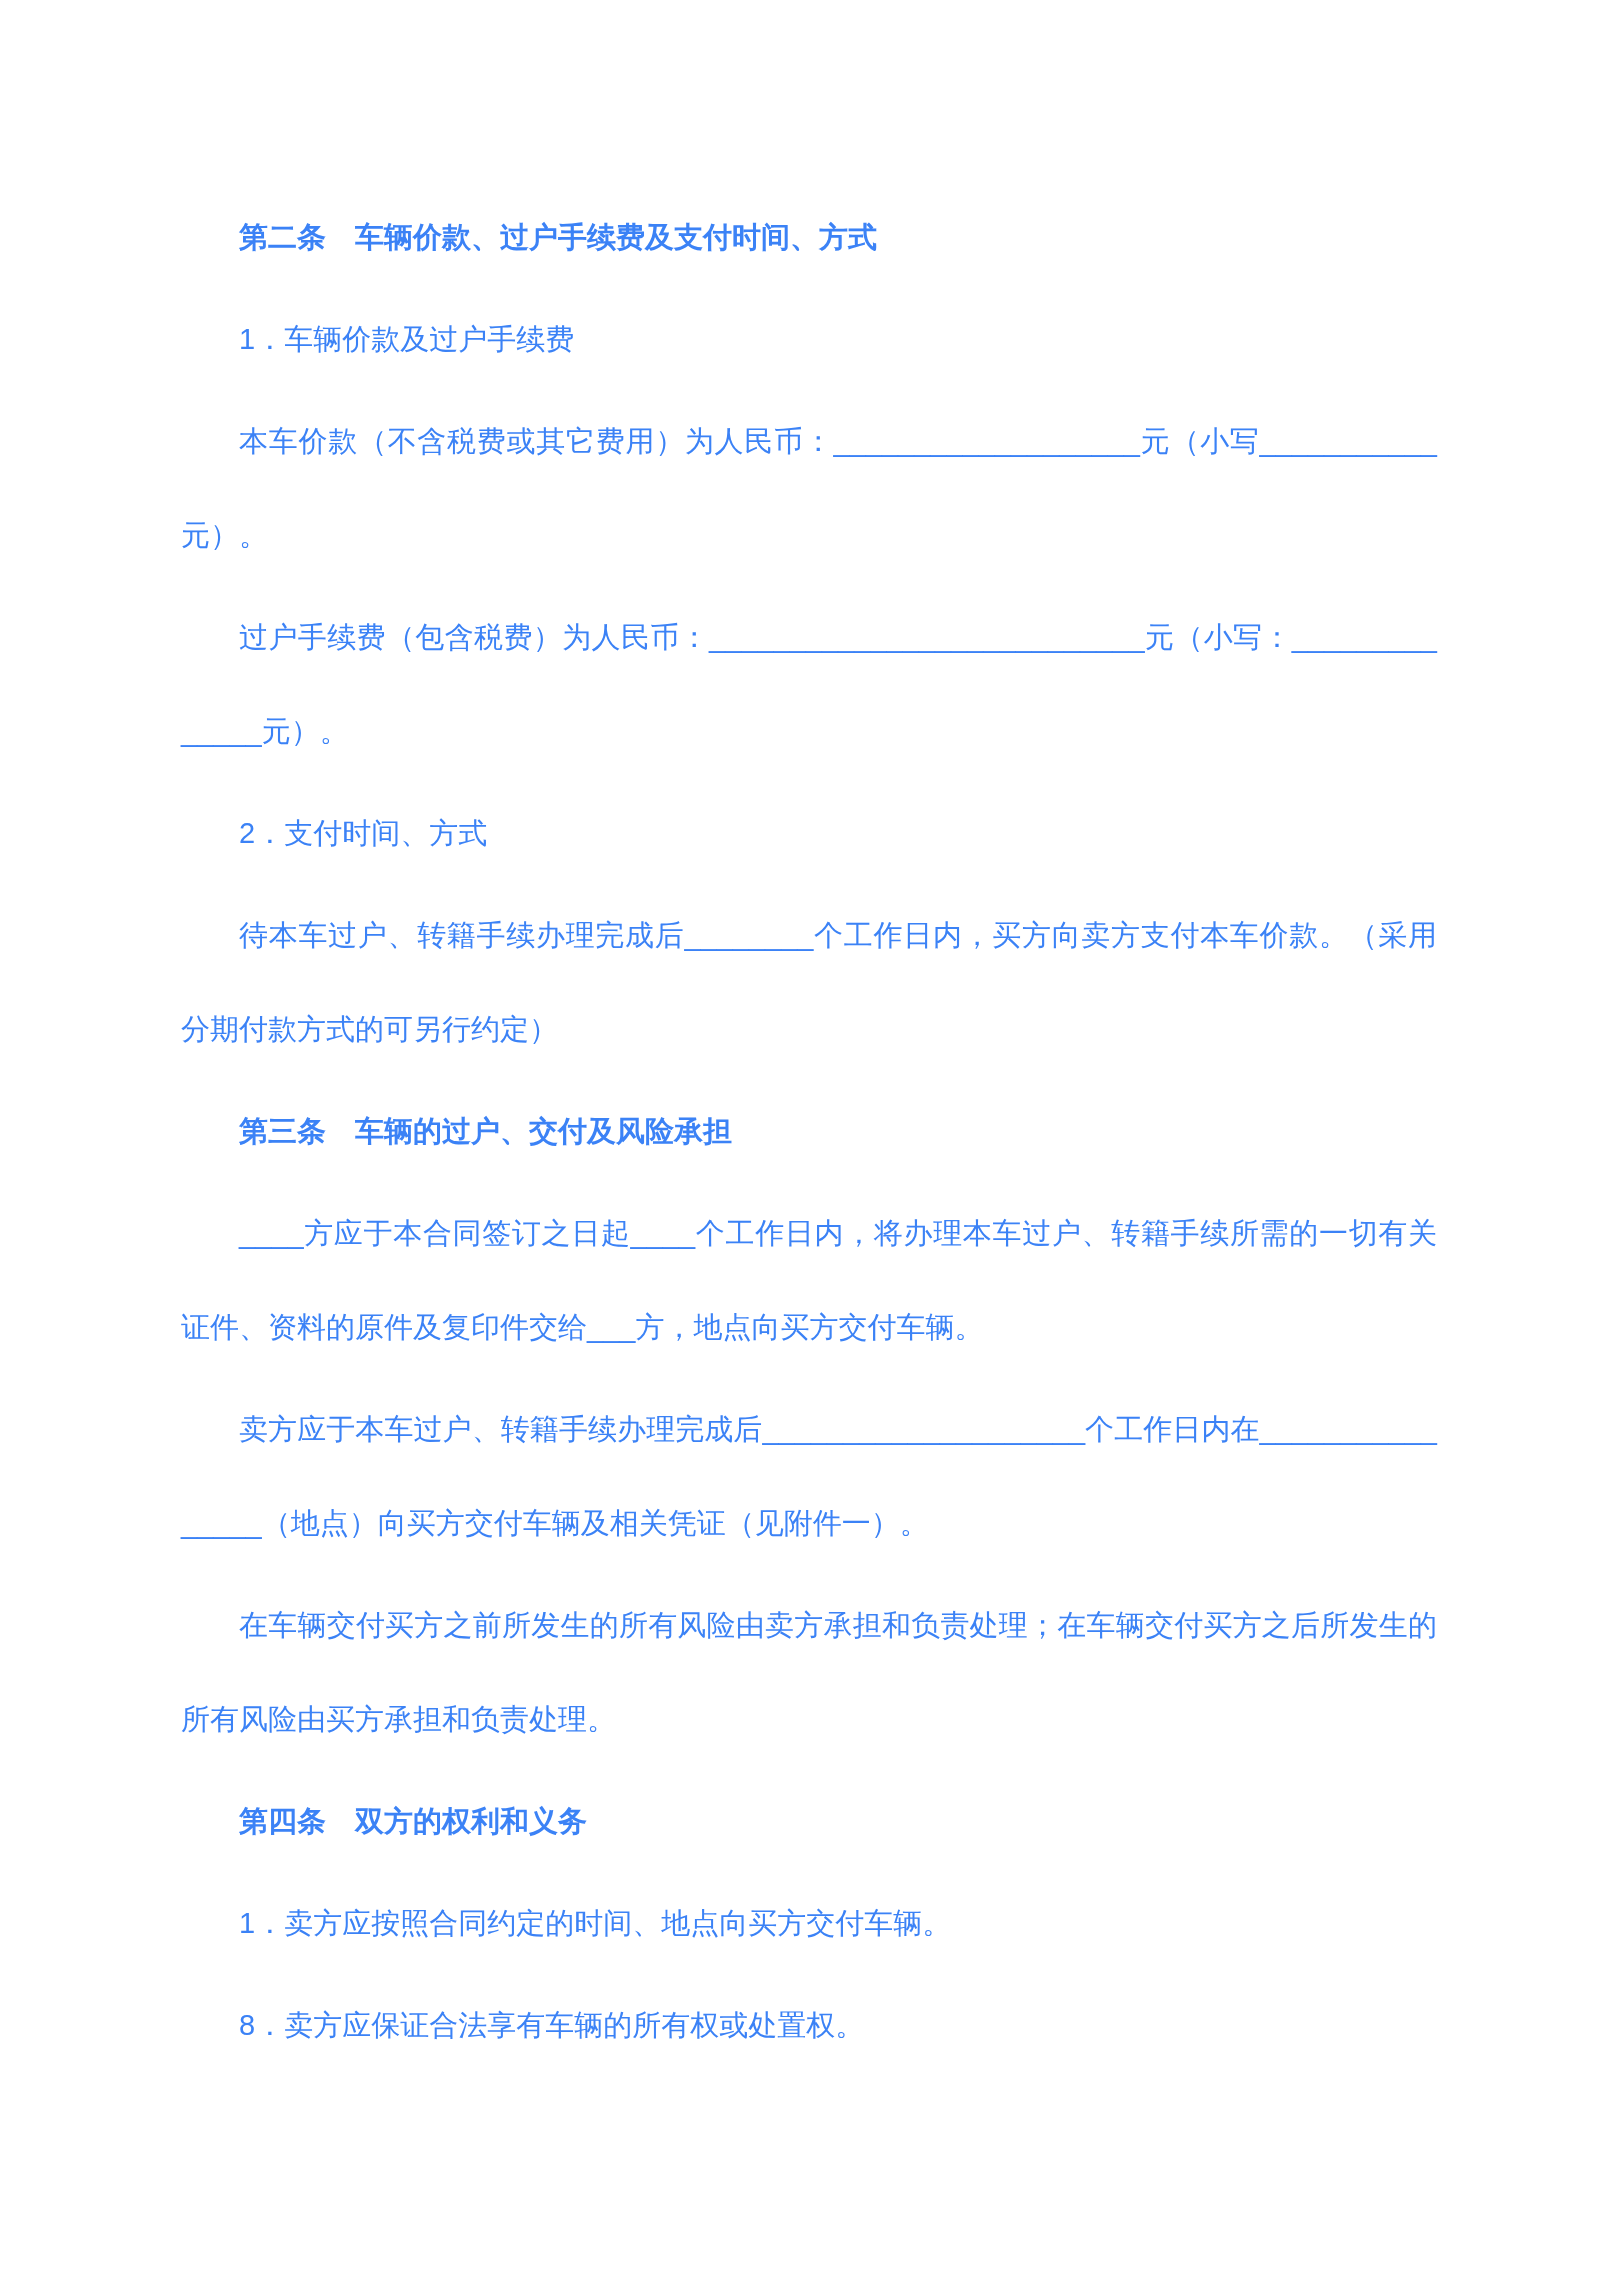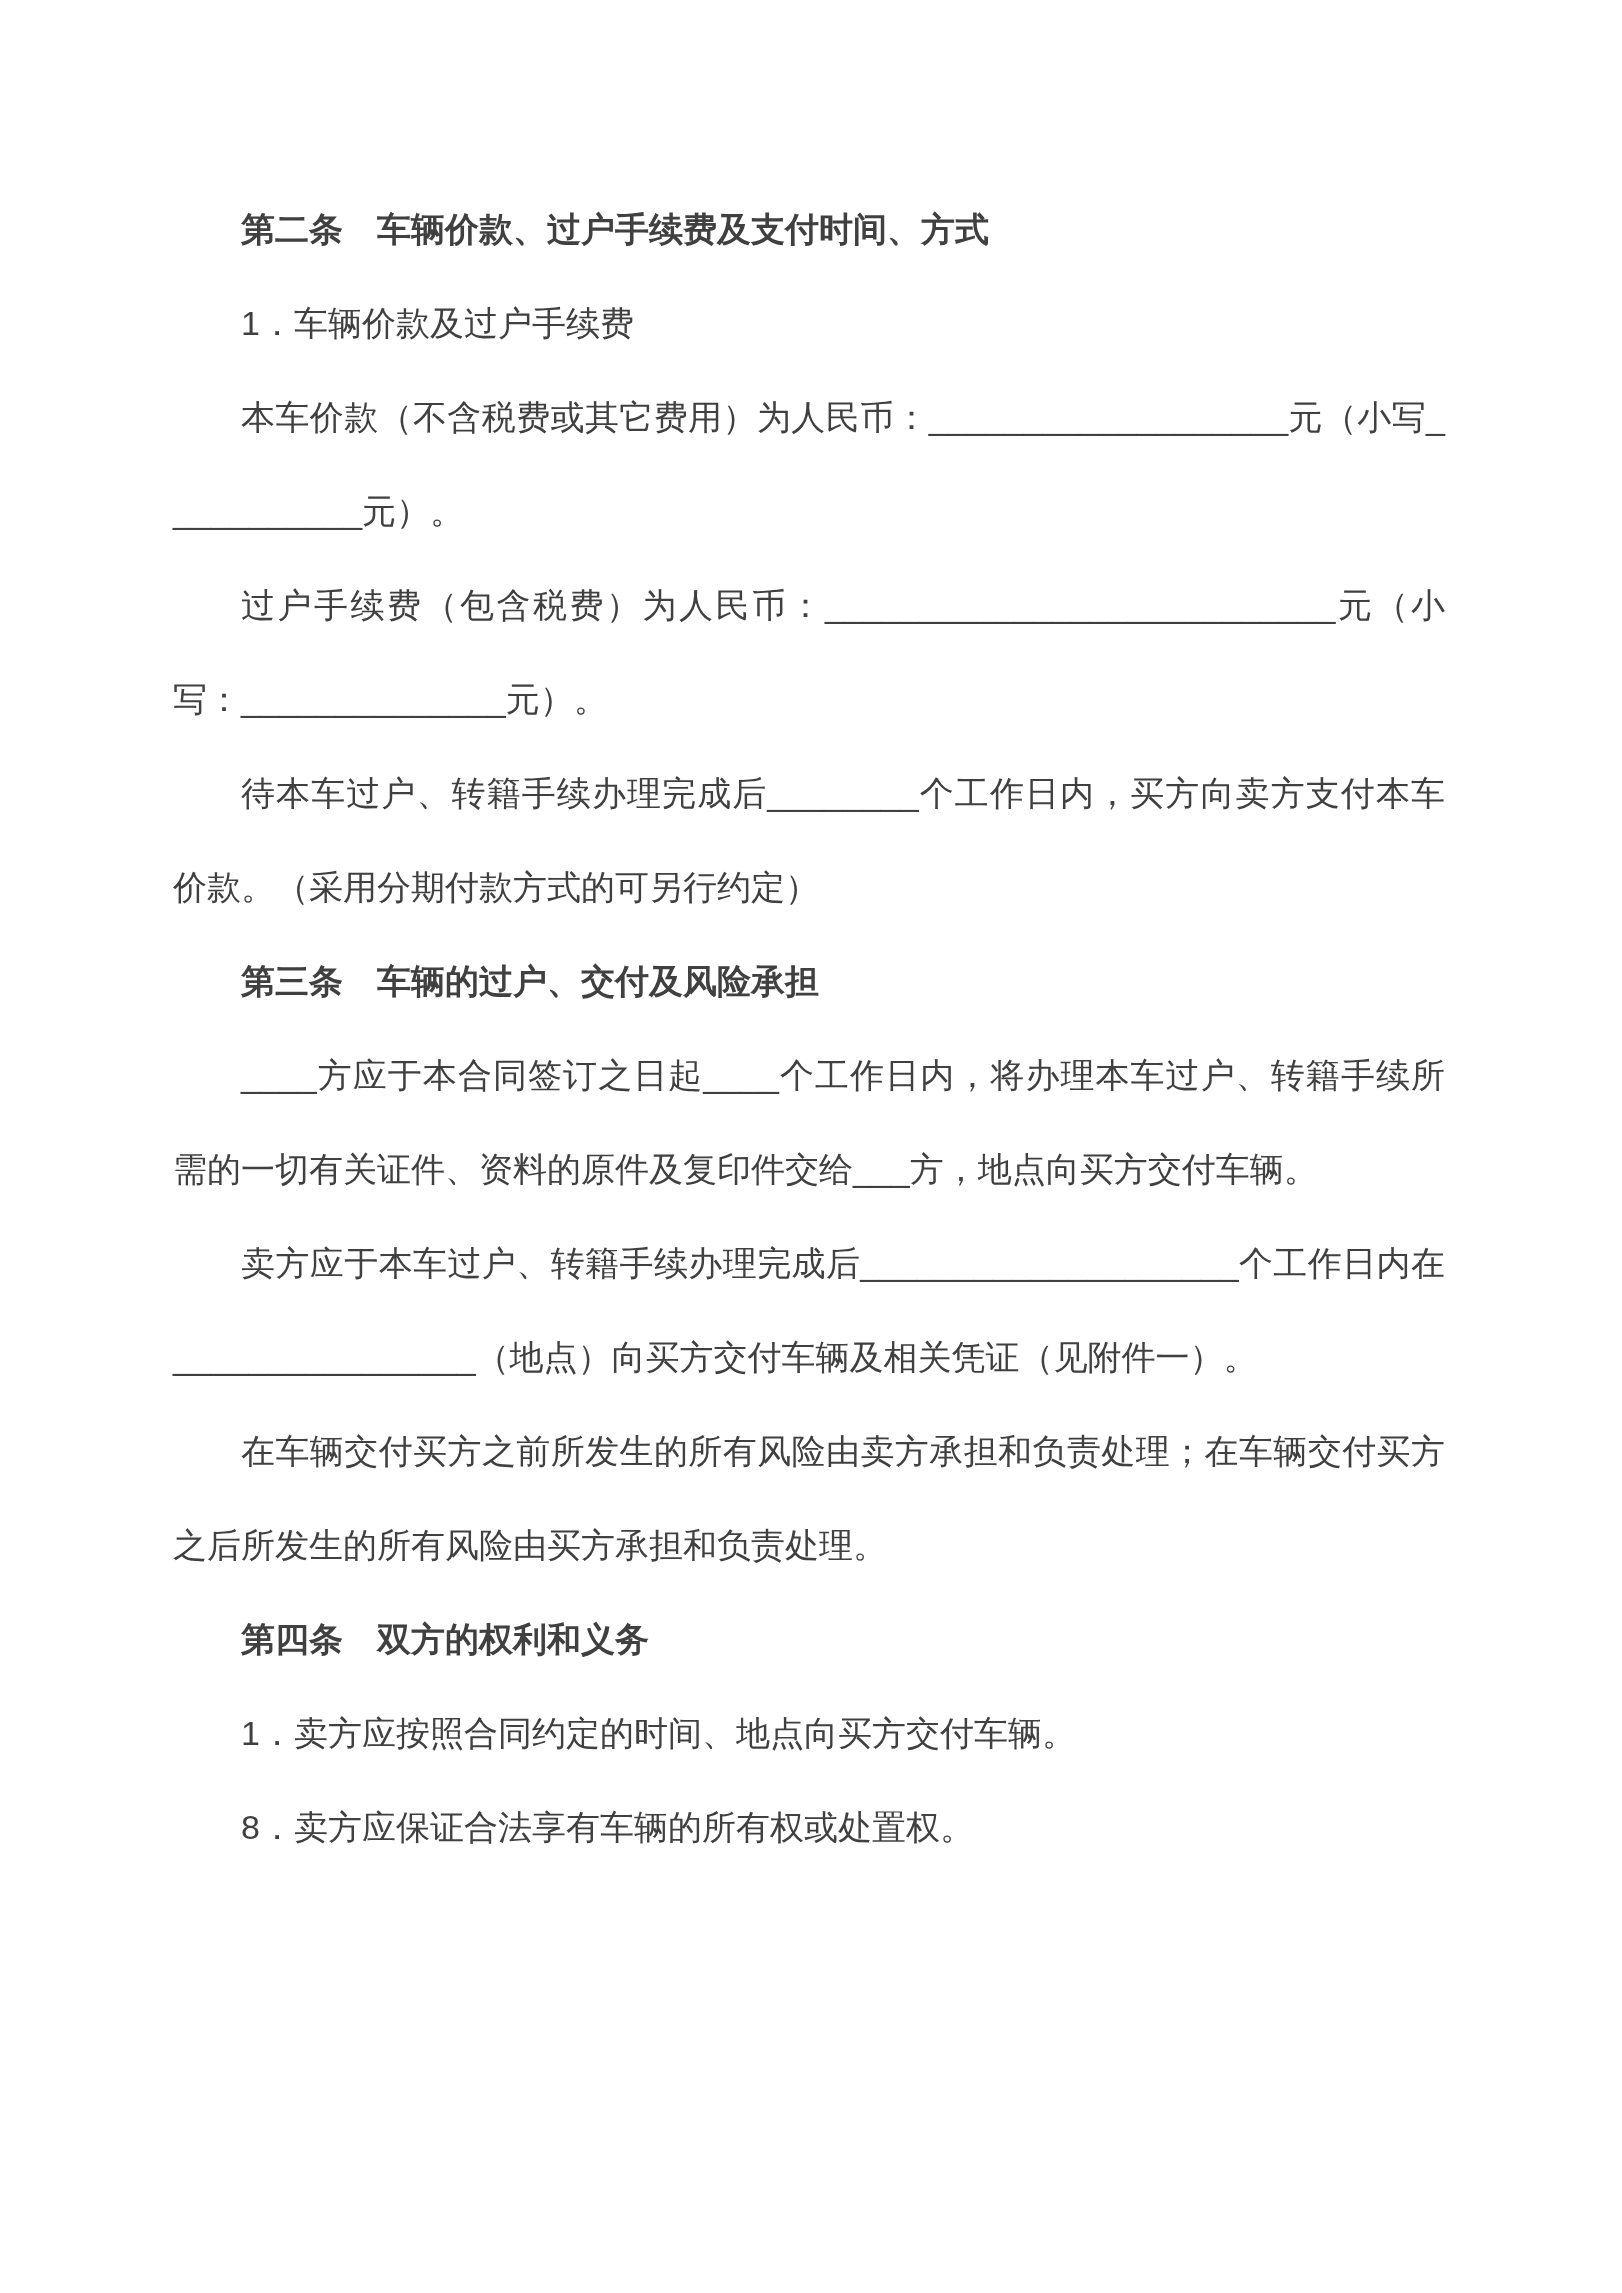--- a/index.html
+++ b/index.html
@@ -13,48 +13,49 @@
       height: 2294px;
       margin: 0 auto;
       background: #ffffff;
       box-sizing: border-box;
       padding: 182px 178px 0 173px;
       overflow: hidden;
       font-family: "Liberation Sans", "DejaVu Sans", sans-serif;
       color: #000000;
     }
     .doc-block {
-      margin: 0;
-      font-size: 34px;
+      margin: 8px;
+      font-size: 29px;
       line-height: 94px;
       text-align: justify;
       text-indent: 2em;
       font-weight: 400;
       word-break: break-all;
-      color: #404040;
+      color: #3b82f6;
     }
     .doc-block.heading {
       font-weight: 700;
       text-align: left;
     }
   </style>
 </head>
 <body>
 
 <div class="page">
   <div>
 
     <p class="doc-block heading">第二条　车辆价款、过户手续费及支付时间、方式</p>
 
     <p class="doc-block">1．车辆价款及过户手续费</p>
 
     <p class="doc-block">本车价款（不含税费或其它费用）为人民币：___________________元（小写___________元）。</p>
 
     <p class="doc-block">过户手续费（包含税费）为人民币：___________________________元（小写：______________元）。</p>
 
+    <p class="doc-block">2．支付时间、方式</p>
 
     <p class="doc-block">待本车过户、转籍手续办理完成后________个工作日内，买方向卖方支付本车价款。（采用分期付款方式的可另行约定）</p>
 
 
     <p class="doc-block heading">第三条　车辆的过户、交付及风险承担</p>
 
     <p class="doc-block">____方应于本合同签订之日起____个工作日内，将办理本车过户、转籍手续所需的一切有关证件、资料的原件及复印件交给___方，地点向买方交付车辆。</p>
 
     <p class="doc-block">卖方应于本车过户、转籍手续办理完成后____________________个工作日内在________________（地点）向买方交付车辆及相关凭证（见附件一）。</p>
 

